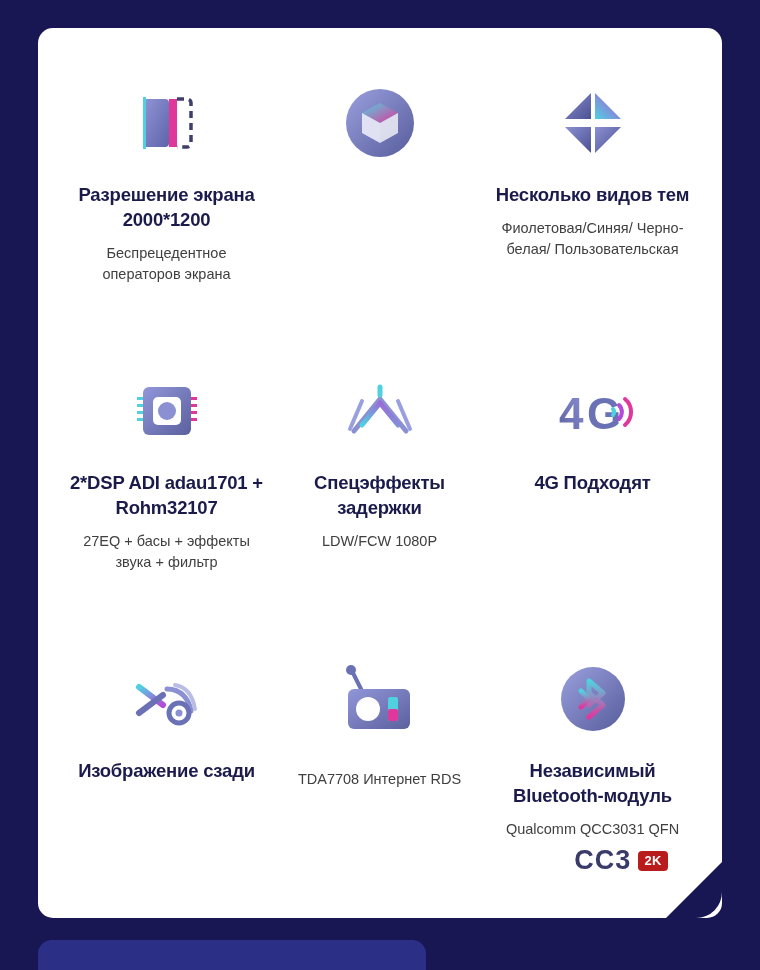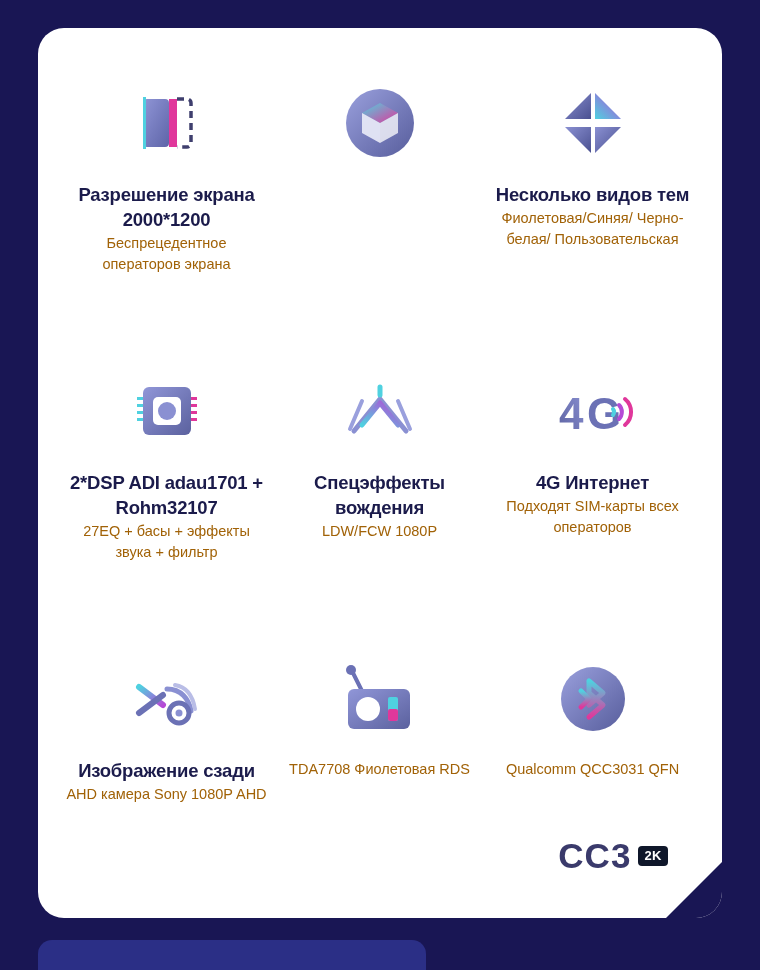--- a/index.html
+++ b/index.html
@@ -21,21 +21,21 @@
     height: 970px;
     background: #191654;
   }
   .card {
     position: absolute;
     left: 38px;
     top: 28px;
     width: 684px;
     height: 890px;
     background: #ffffff;
-    border-radius: 26px;
+    border-radius: 15px;
   }
   
   .card-notch {
     position: absolute;
     right: 0;
     bottom: 0;
     width: 0;
     height: 0;
     border-left: 56px solid transparent;
     border-bottom: 56px solid #191654;
@@ -73,41 +73,41 @@
     justify-content: center;
   }
   .title {
     font-size: 18.5px;
     font-weight: bold;
     color: #1b1b4b;
     line-height: 25px;
     letter-spacing: -0.2px;
   }
   .subtitle {
-    margin-top: 1px;
+    margin-top: 11px;
     font-size: 14.5px;
-    color: #a16207;
+    color: #404040;
     line-height: 21px;
   }
   .brand {
     position: absolute;
     right: 54px;
     bottom: 42px;
     display: flex;
     align-items: center;
     gap: 7px;
   }
   .brand-text {
-    font-size: 35px;
+    font-size: 27px;
     font-weight: bold;
     color: #3a3a6b;
     letter-spacing: 1px;
   }
   .brand-badge {
-    background: #0f172a;
+    background: #b91c1c;
     color: #ffffff;
     font-size: 13px;
     font-weight: bold;
     padding: 2px 6px 3px 6px;
     border-radius: 4px;
     letter-spacing: 0.5px;
   }
   svg { display: block; }
 </style>
 </head>
@@ -230,21 +230,21 @@
             <g fill="none" stroke="url(#g5)" stroke-width="5" stroke-linecap="round" stroke-linejoin="round">
               <path d="M30 52 L48 30 L66 52"></path>
             </g>
             <g fill="none" stroke="#9aa0dd" stroke-width="4" stroke-linecap="round">
               <path d="M18 56 L30 28"></path>
               <path d="M78 56 L66 28"></path>
             </g>
             <path d="M48 14 L48 22" stroke="#4fd1e0" stroke-width="5" stroke-linecap="round"></path>
           </svg>
         </div>
-        <div class="title">Спецэффекты вождения</div>
+        <div class="title">Спецэффекты задержки</div>
         <div class="subtitle">LDW/FCW 1080P</div>
       </div>
 
       <div class="cell">
         <div class="icon-wrap">
           <svg width="100" height="76" viewBox="0 0 100 76">
             <defs>
               <linearGradient id="g6" x1="0" y1="1" x2="1" y2="0">
                 <stop offset="0" stop-color="#5b61a0"></stop>
                   <stop offset="1" stop-color="#8a90d2"></stop>
@@ -252,83 +252,82 @@
             </defs>
             <text x="16" y="56" font-family="Liberation Sans, sans-serif" font-size="44" font-weight="bold" fill="url(#g6)">4</text>
             <text x="44" y="56" font-family="Liberation Sans, sans-serif" font-size="44" font-weight="bold" fill="#6b71b5">G</text>
             <g fill="none" stroke-linecap="round">
               <path d="M76 32 a10 10 0 0 1 0 14" stroke="#b54ad6" stroke-width="4"></path>
               <path d="M82 26 a17 17 0 0 1 0 26" stroke="#e0379b" stroke-width="4"></path>
               <path d="M70 36 a5 5 0 0 1 0 6" stroke="#4fd1e0" stroke-width="4"></path>
             </g>
           </svg>
         </div>
-        <div class="title">4G Интернет</div>
-        <div class="subtitle">Подходят SIM-карты всех операторов</div>
+        <div class="title">4G Подходят</div>
       </div>
 
       <div class="cell">
         <div class="icon-wrap">
           <svg width="100" height="76" viewBox="0 0 100 76">
             <defs>
               <linearGradient id="g7" x1="0" y1="0" x2="1" y2="1">
                 <stop offset="0" stop-color="#4fd1e0"></stop>
                   <stop offset="1" stop-color="#b54ad6"></stop>
               </linearGradient>
             </defs>
             <path d="M22 26 L46 44" stroke="url(#g7)" stroke-width="6" stroke-linecap="round"></path>
             <path d="M22 52 L46 34" stroke="#6b71b5" stroke-width="6" stroke-linecap="round"></path>
             <path d="M50 28 c14 0 22 10 24 22" fill="none" stroke="#8a90d2" stroke-width="5" stroke-linecap="round"></path>
             <path d="M58 24 c12 2 18 12 20 24" fill="none" stroke="#b9bde6" stroke-width="4" stroke-linecap="round"></path>
             <circle cx="62" cy="52" r="10" fill="none" stroke="#6b71b5" stroke-width="5"></circle>
             <circle cx="62" cy="52" r="3.5" fill="#8a90d2"></circle>
           </svg>
         </div>
         <div class="title">Изображение сзади</div>
-        <div class="subtitle">AHD камера Sony 1080P AHD</div>
       </div>
 
       <div class="cell">
         <div class="icon-wrap">
           <svg width="92" height="80" viewBox="0 0 92 80">
             <defs>
               <linearGradient id="g8" x1="0" y1="0" x2="1" y2="1">
                 <stop offset="0" stop-color="#9096d8"></stop>
                   <stop offset="1" stop-color="#5b619e"></stop>
               </linearGradient>
             </defs>
             <path d="M28 32 L18 12" stroke="#6b71b5" stroke-width="4" stroke-linecap="round"></path>
             <circle cx="17" cy="11" r="5" fill="#6b71b5"></circle>
             <rect x="14" y="30" width="62" height="40" rx="6" fill="url(#g8)"></rect>
             <circle cx="34" cy="50" r="12" fill="#ffffff"></circle>
             <rect x="54" y="38" width="10" height="24" rx="2" fill="#4fd1e0"></rect>
             <rect x="54" y="50" width="10" height="12" rx="2" fill="#e0379b"></rect>
           </svg>
         </div>
-        <div class="subtitle">TDA7708 Фиолетовая RDS</div>
+        <div class="subtitle">TDA7708 Интернет RDS</div>
       </div>
 
       <div class="cell">
         <div class="icon-wrap">
           <svg width="80" height="80" viewBox="0 0 80 80">
             <defs>
               <linearGradient id="g9" x1="0" y1="0" x2="1" y2="1">
                 <stop offset="0" stop-color="#9aa0dd"></stop>
                   <stop offset="1" stop-color="#575d9c"></stop>
               </linearGradient>
               <linearGradient id="g9b" x1="0" y1="0" x2="0" y2="1">
                 <stop offset="0" stop-color="#4fd1e0"></stop>
                   <stop offset="1" stop-color="#e0379b"></stop>
               </linearGradient>
             </defs>
             <circle cx="40" cy="40" r="32" fill="url(#g9)"></circle>
             <path d="M36 22 L50 34 L36 46 L36 22 M36 58 L50 46 L36 34" fill="none" stroke="url(#g9b)" stroke-width="5" stroke-linejoin="round" stroke-linecap="round"></path>
             <path d="M28 32 L36 40 L28 48" fill="none" stroke="url(#g9b)" stroke-width="5" stroke-linecap="round" stroke-linejoin="round"></path>
           </svg>
         </div>
+        <div class="title">Независимый Bluetooth-модуль</div>
         <div class="subtitle">Qualcomm QCC3031 QFN</div>
       </div>
 
     </div>
 
     <div class="brand">
       <span class="brand-text">CC3</span>
       <span class="brand-badge">2K</span>
     </div>
 

